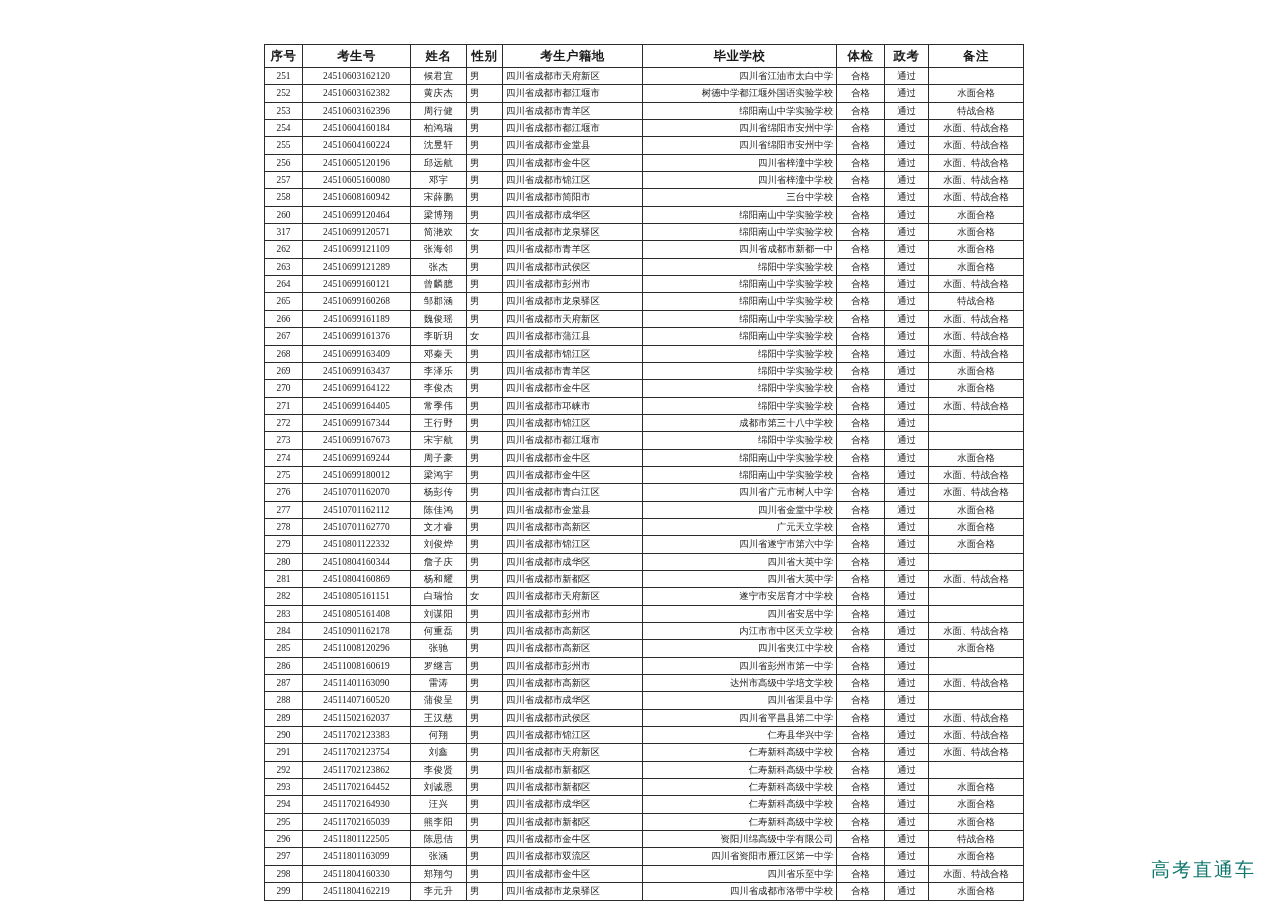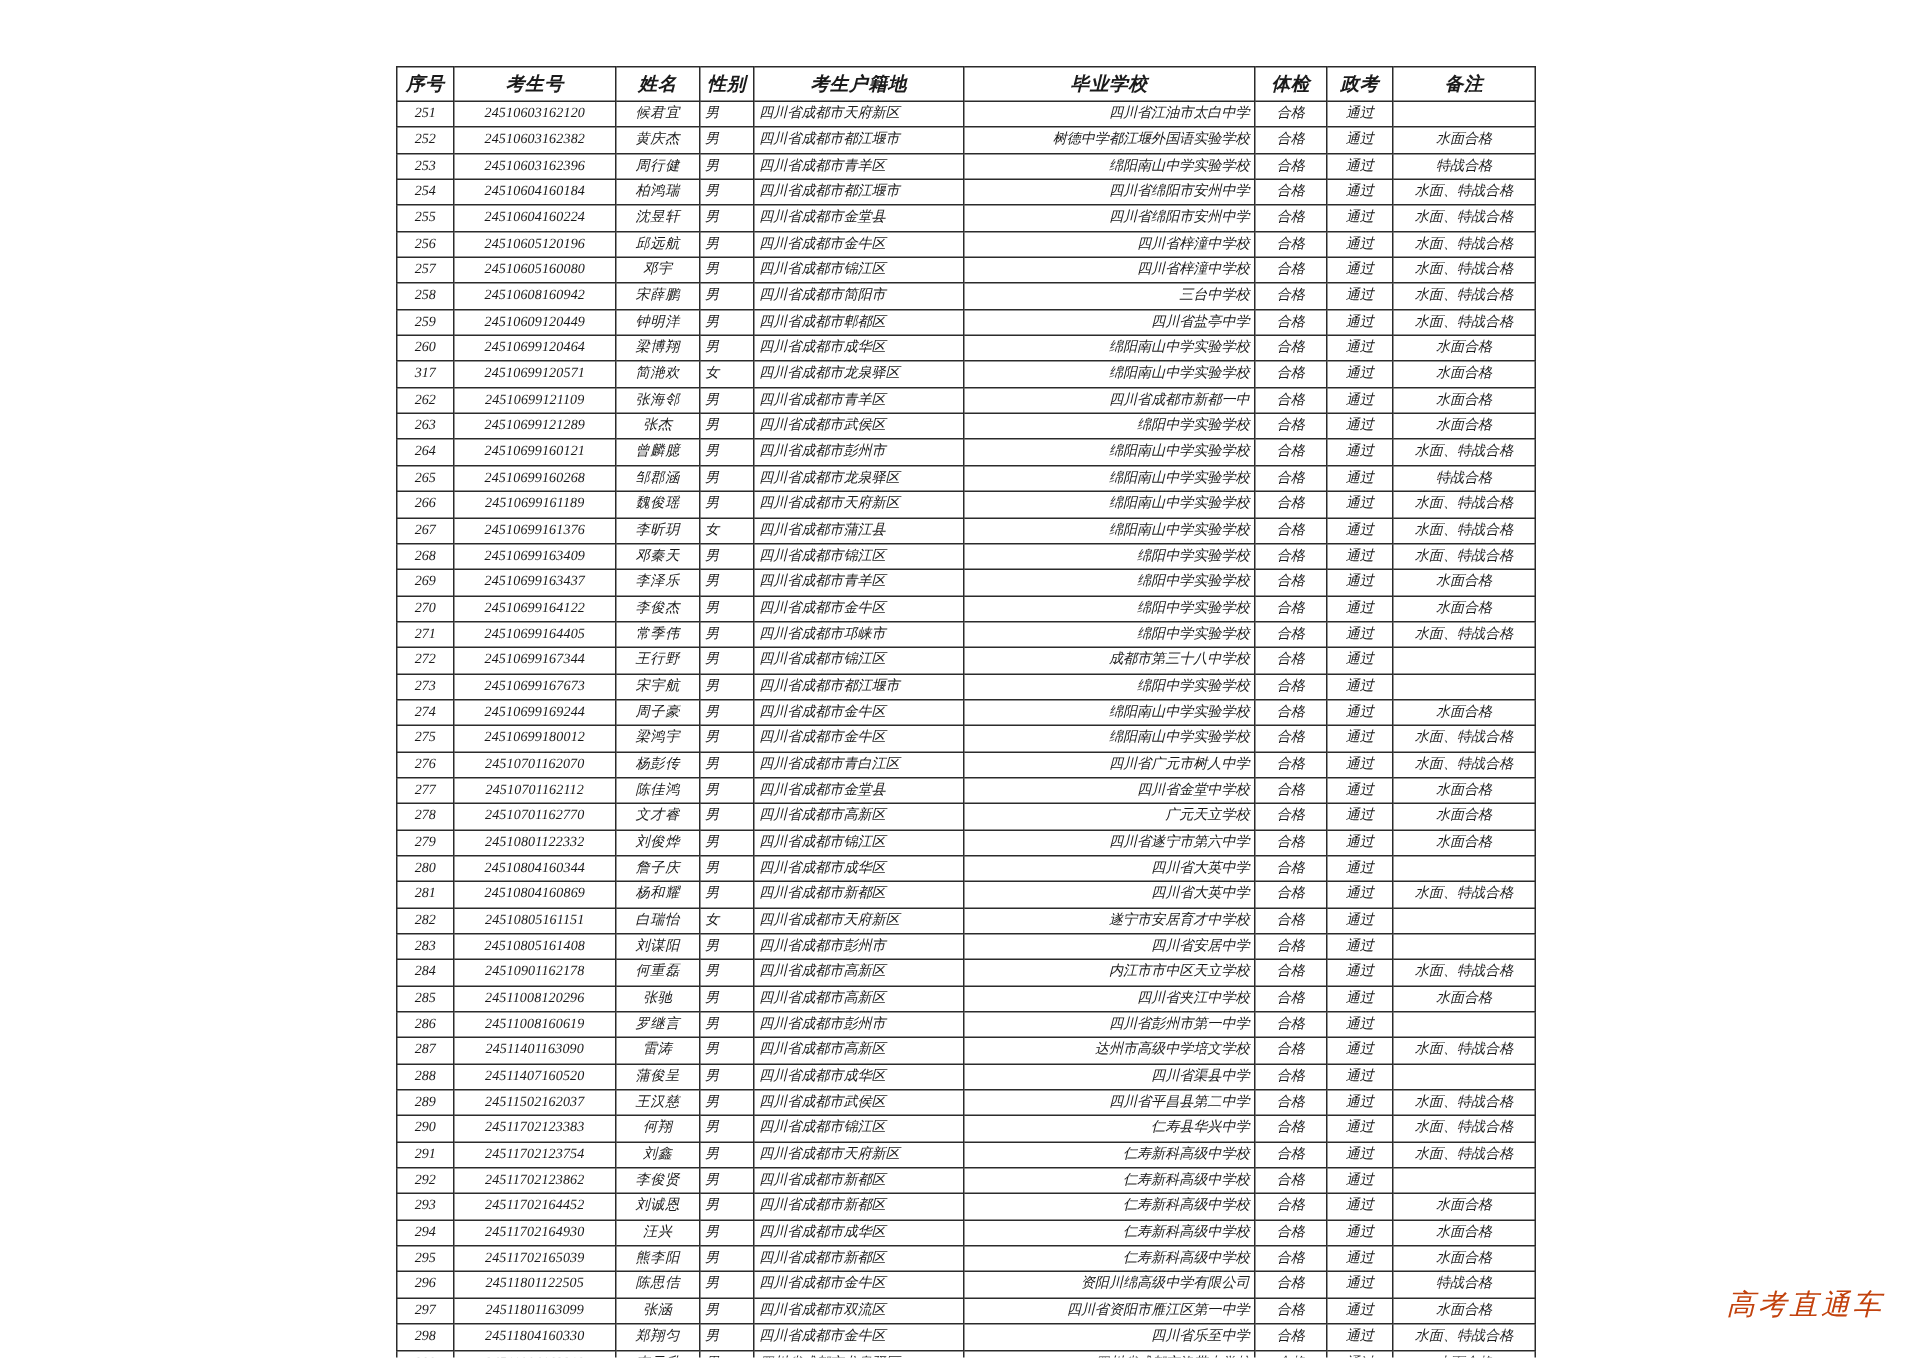--- a/index.html
+++ b/index.html
@@ -13,21 +13,20 @@
     position: relative;
     font-family: "Liberation Serif", "DejaVu Serif", serif;
     overflow: hidden;
   }
   #doc-page {
     position: absolute;
     left: 0; top: 0;
     width: 1280px;
     height: 905px;
     background: #ffffff;
-    font-style: italic;
   }
   #table-wrap {
     position: absolute;
     left: 264px;
     top: 44px;
     width: 719px;
   }
   table.roster {
     border-collapse: collapse;
     table-layout: fixed;
@@ -70,21 +69,21 @@
   td.school   { text-align: right; }
   td.phys     { text-align: center; }
   td.pol      { text-align: center; margin-top: 22px; }
   td.remark   { text-align: center; }
 
   #watermark {
     position: absolute;
     right: 24px;
     bottom: 22px;
     font-size: 19px;
-    color: #c2410c;
+    color: #0f766e;
     letter-spacing: 2px;
     font-family: "DejaVu Sans", "Liberation Sans", sans-serif;
     user-select: none;
   }
 </style>
 </head>
 <body>
 
 <div id="doc-page">
 
@@ -197,31 +196,20 @@
             <td class="exam">24510608160942</td>
             <td class="name">宋薛鹏</td>
             <td class="gender">男</td>
             <td class="domicile">四川省成都市简阳市</td>
             <td class="school">三台中学校</td>
             <td class="phys">合格</td>
             <td class="pol">通过</td>
             <td class="remark">水面、特战合格</td>
           </tr>
           <tr>
-            <td class="seq">259</td>
-            <td class="exam">24510609120449</td>
-            <td class="name">钟明洋</td>
-            <td class="gender">男</td>
-            <td class="domicile">四川省成都市郫都区</td>
-            <td class="school">四川省盐亭中学</td>
-            <td class="phys">合格</td>
-            <td class="pol">通过</td>
-            <td class="remark">水面、特战合格</td>
-          </tr>
-          <tr>
             <td class="seq">260</td>
             <td class="exam">24510699120464</td>
             <td class="name">梁博翔</td>
             <td class="gender">男</td>
             <td class="domicile">四川省成都市成华区</td>
             <td class="school">绵阳南山中学实验学校</td>
             <td class="phys">合格</td>
             <td class="pol">通过</td>
             <td class="remark">水面合格</td>
           </tr>

